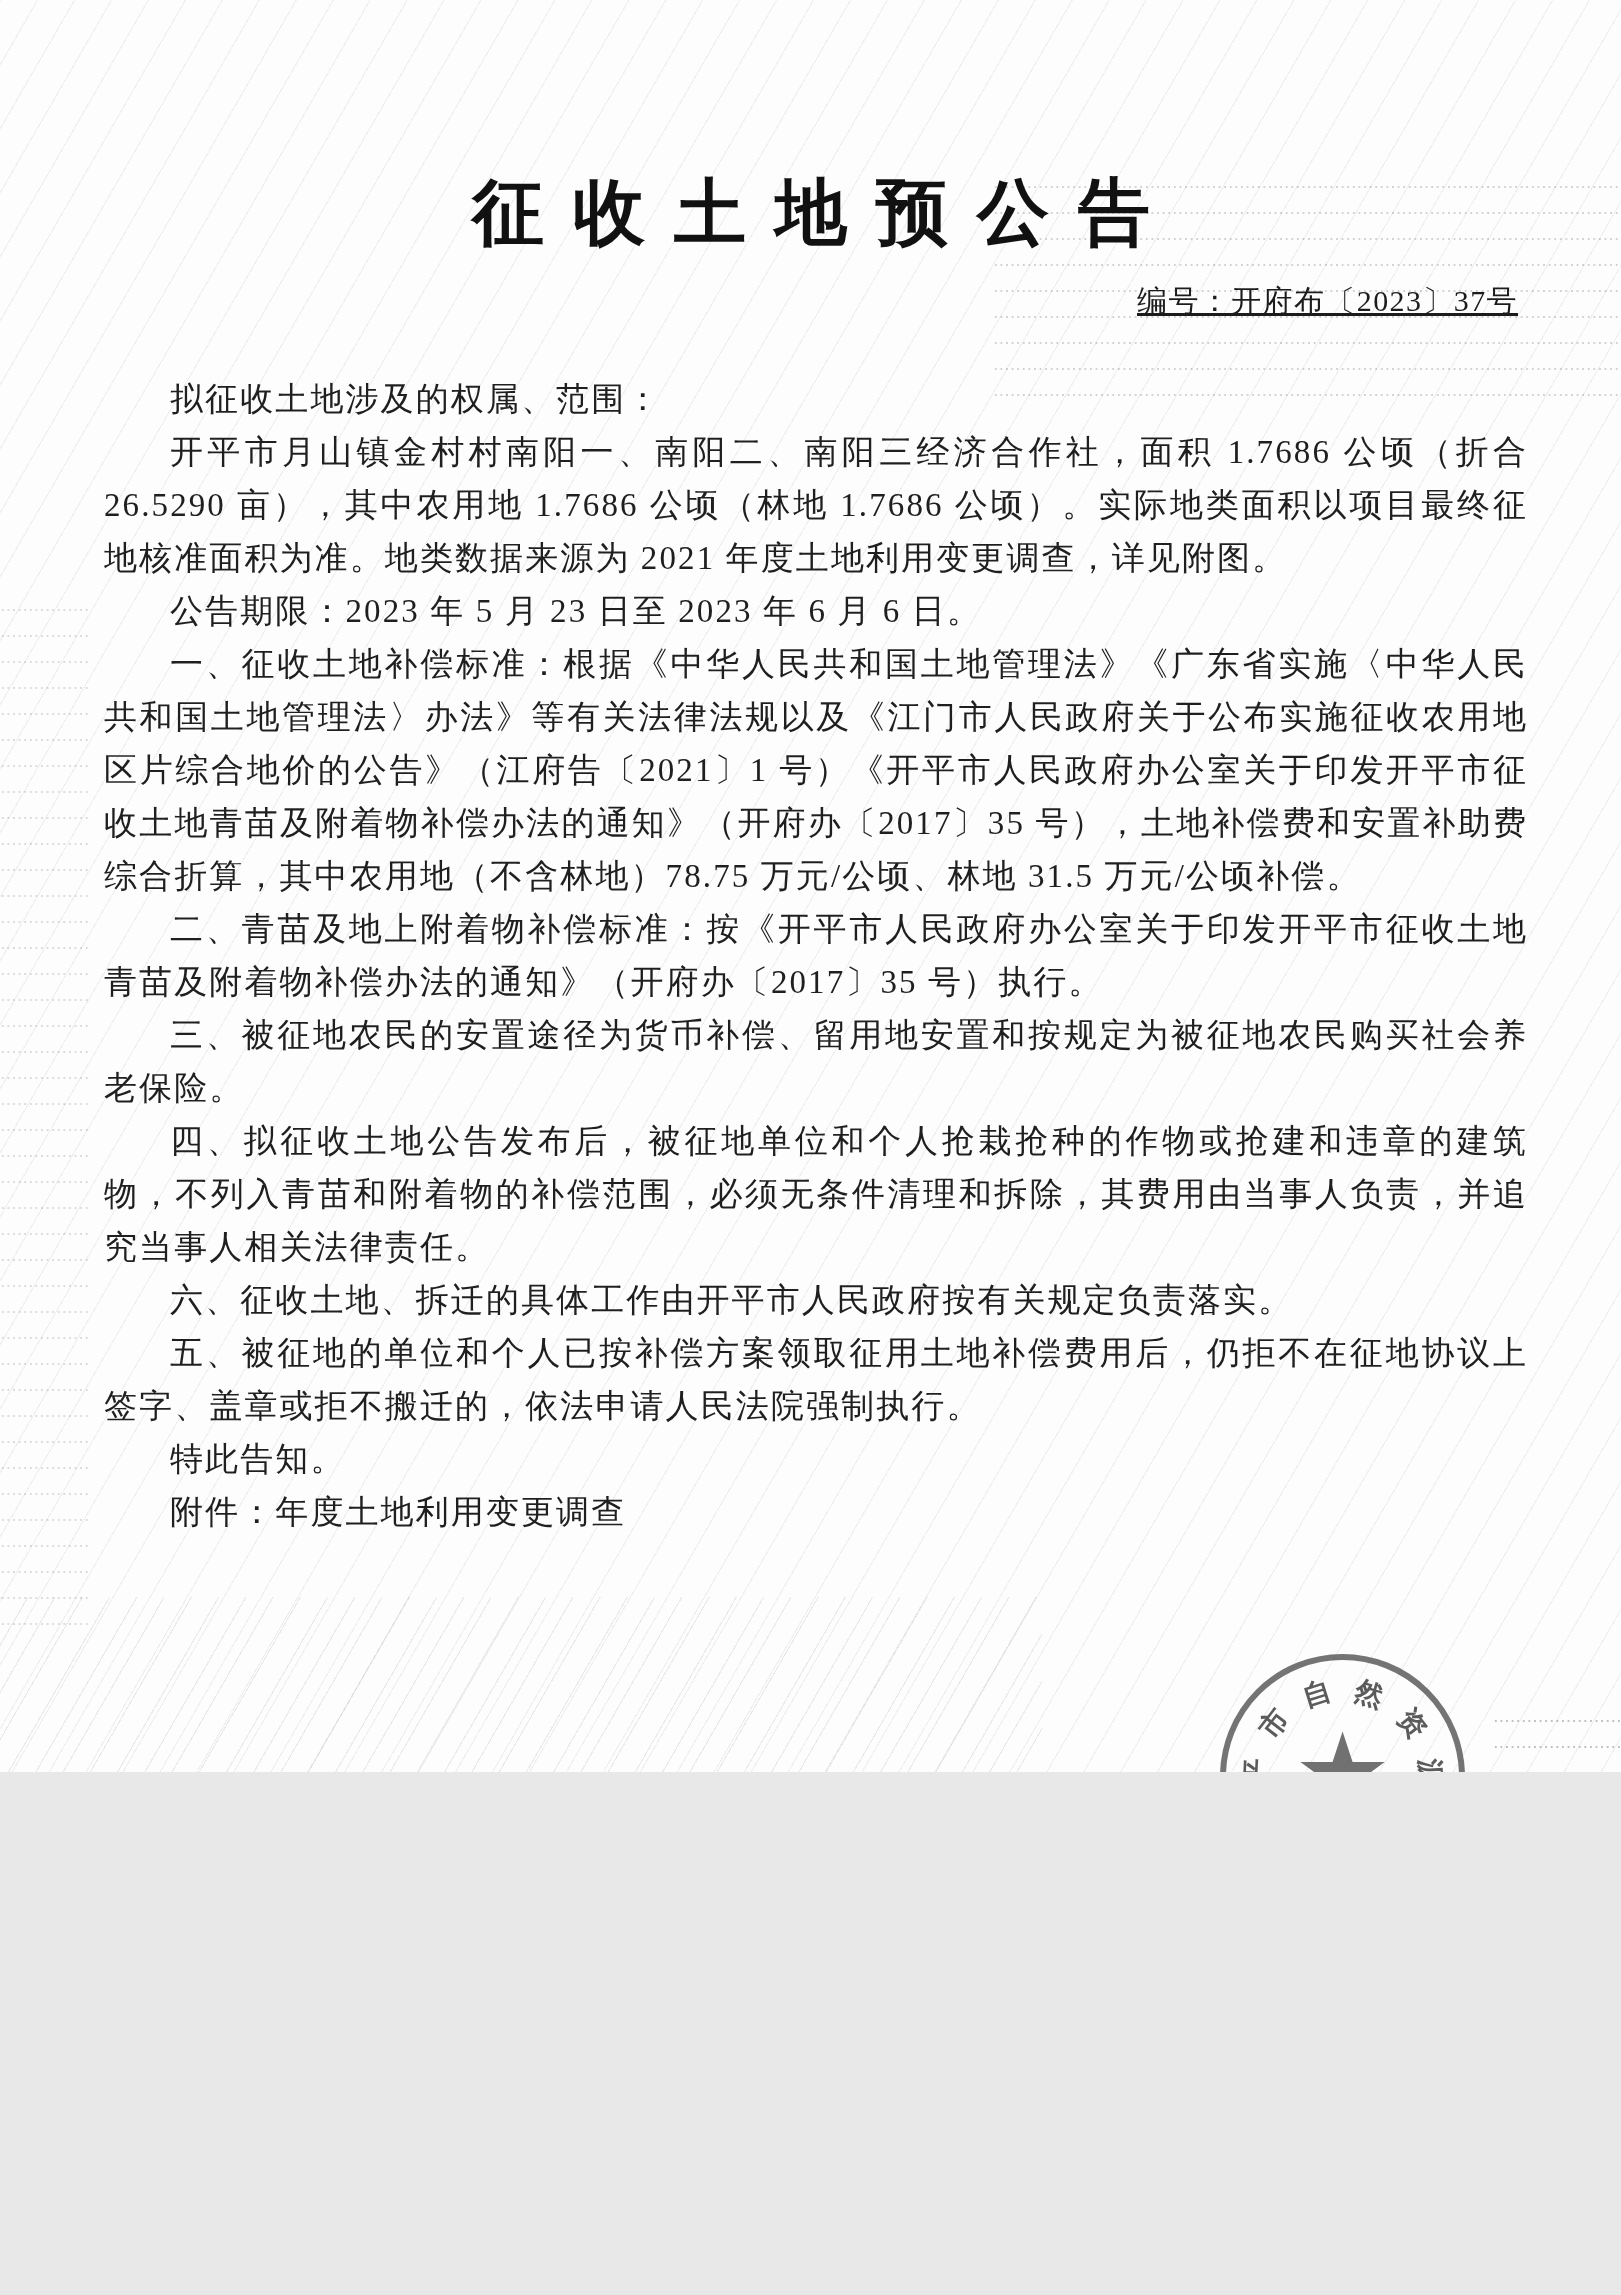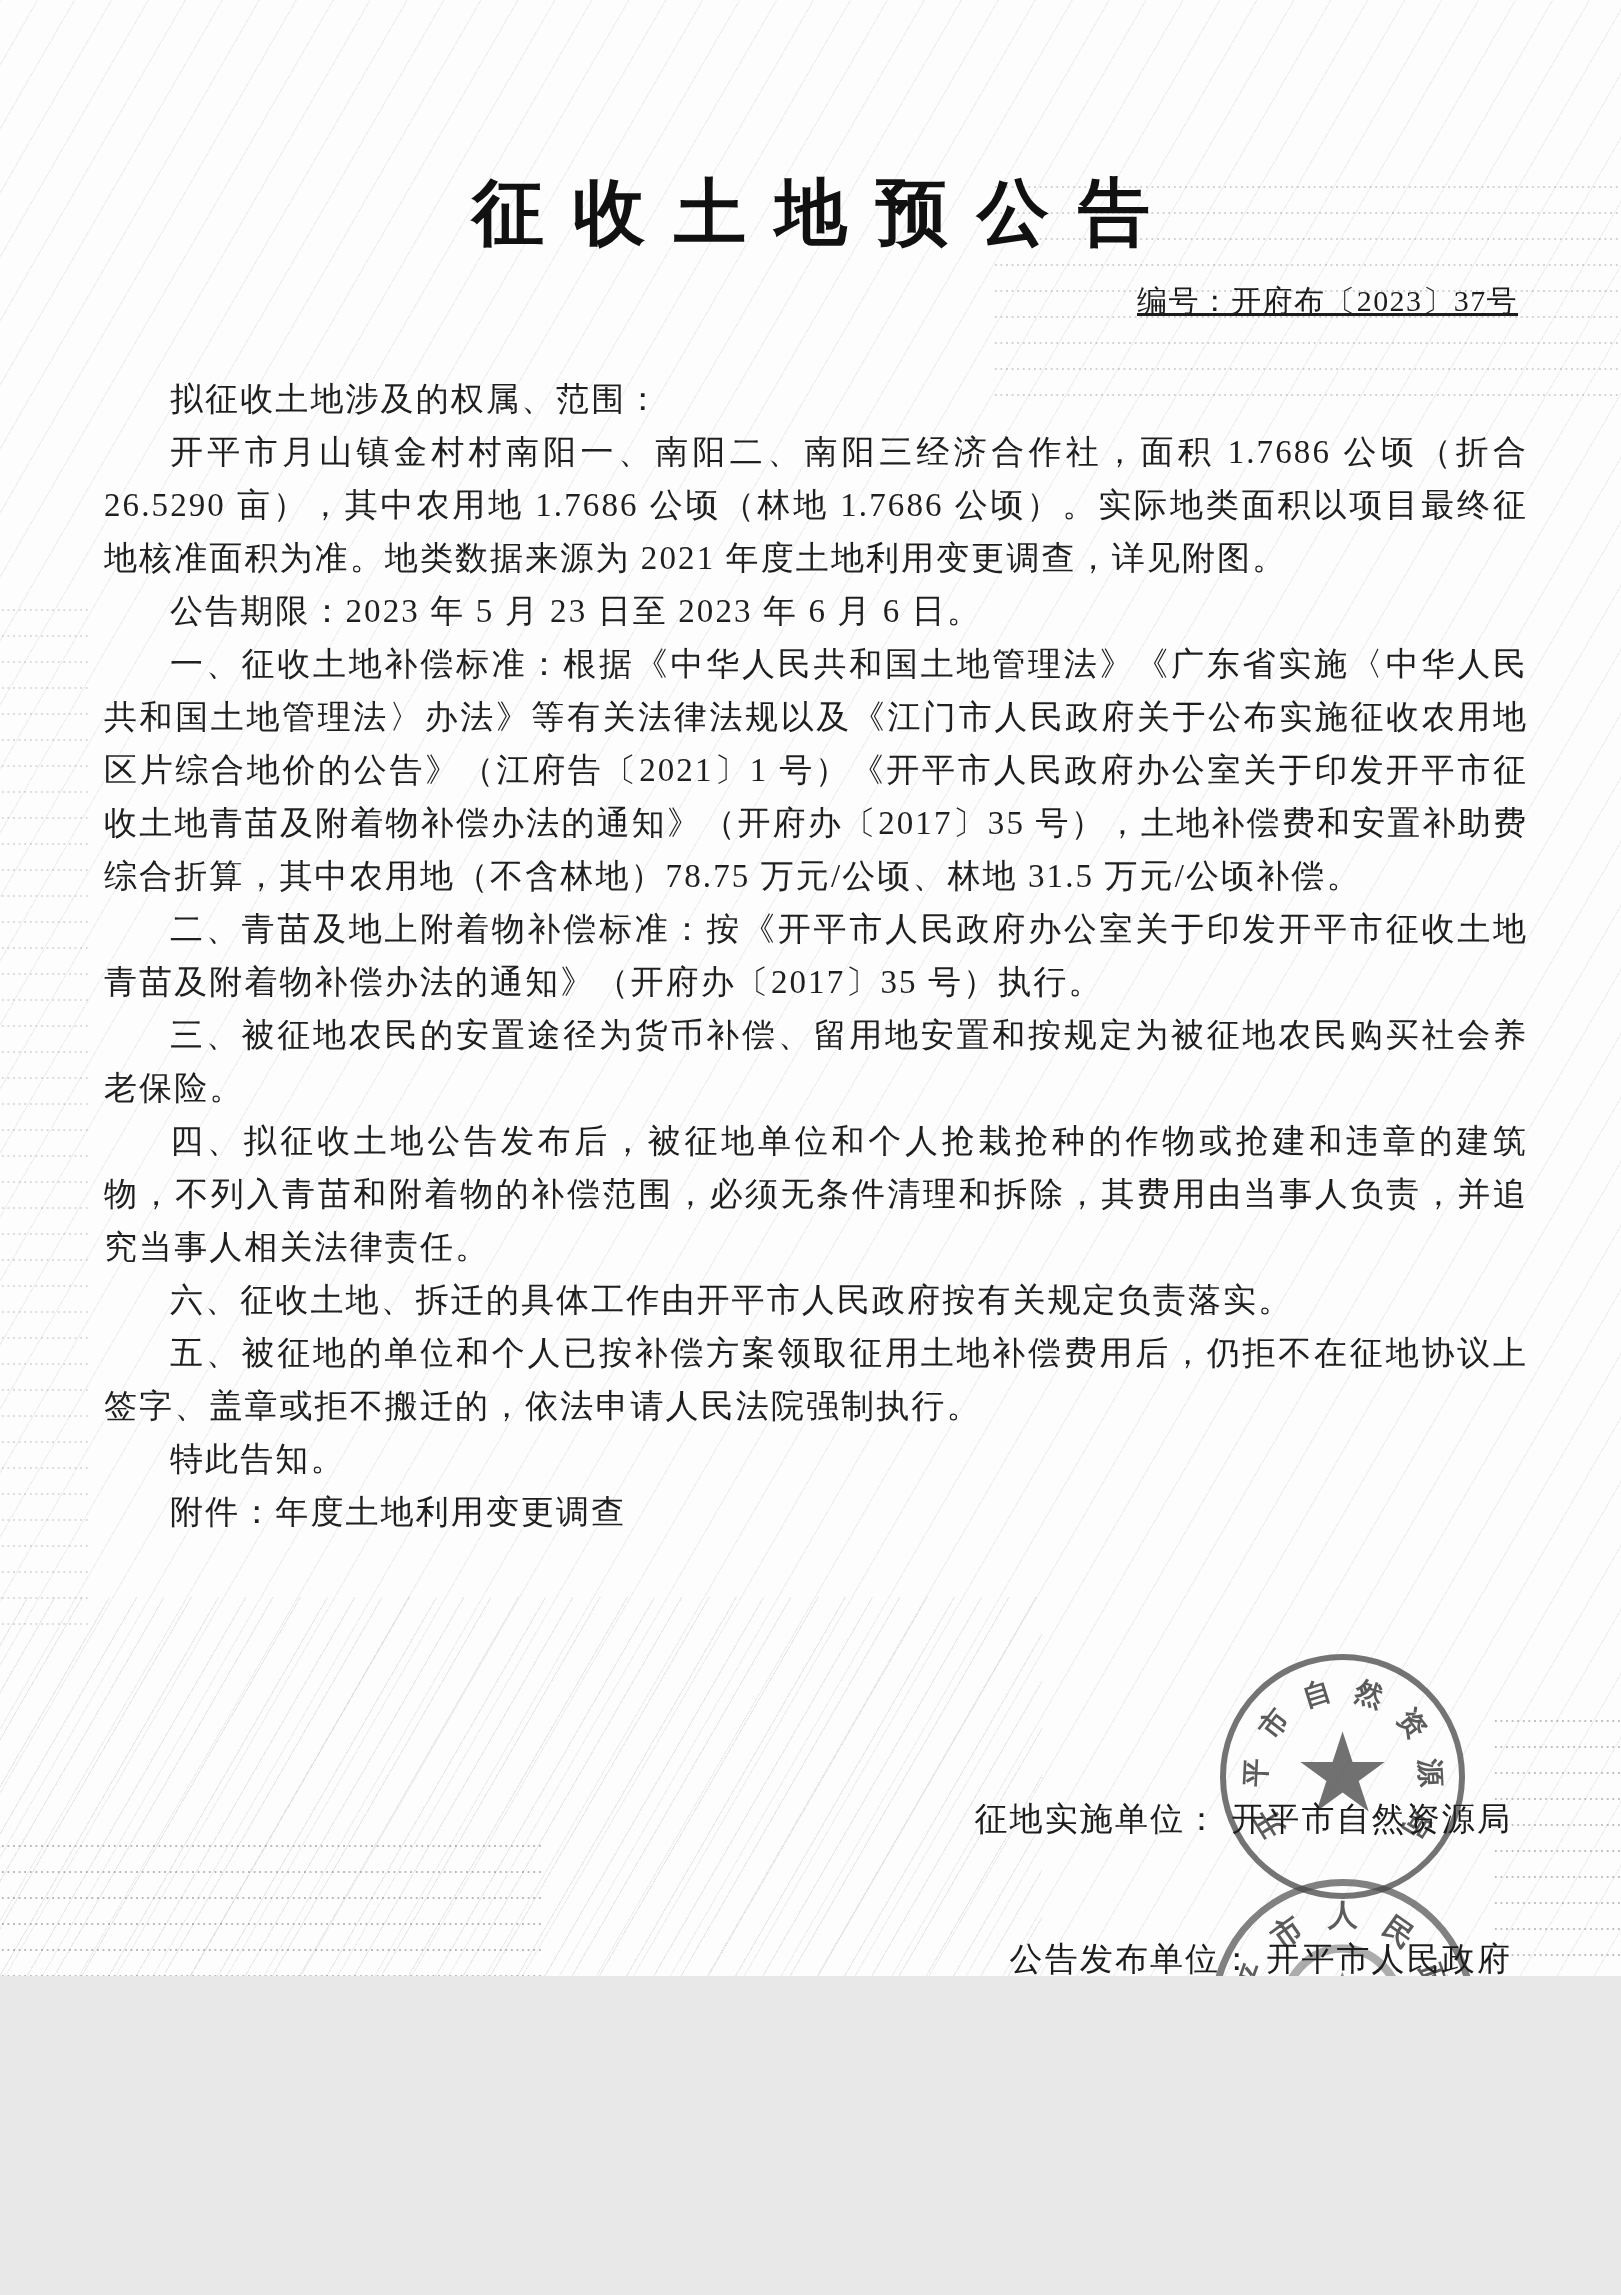--- a/index.html
+++ b/index.html
@@ -1,20 +1,20 @@
 <!DOCTYPE html>
 <html style="font-size:11px"><head>
 <meta charset="utf-8">
 <style>
   html, body { margin: 0; padding: 0; background: #e8e8e8; }
 
   .page {
     position: relative;
     width: 1622px;
-    height: 1976px;
+    height: 1772px;
     margin: 0 auto;
     background: #fdfdfd;
     overflow: hidden;
     font-family: "Liberation Serif", "DejaVu Serif", serif;
     color: #1f1f1f;
   }
 
   
   .diag-pattern {
     position: absolute; inset: 0;

